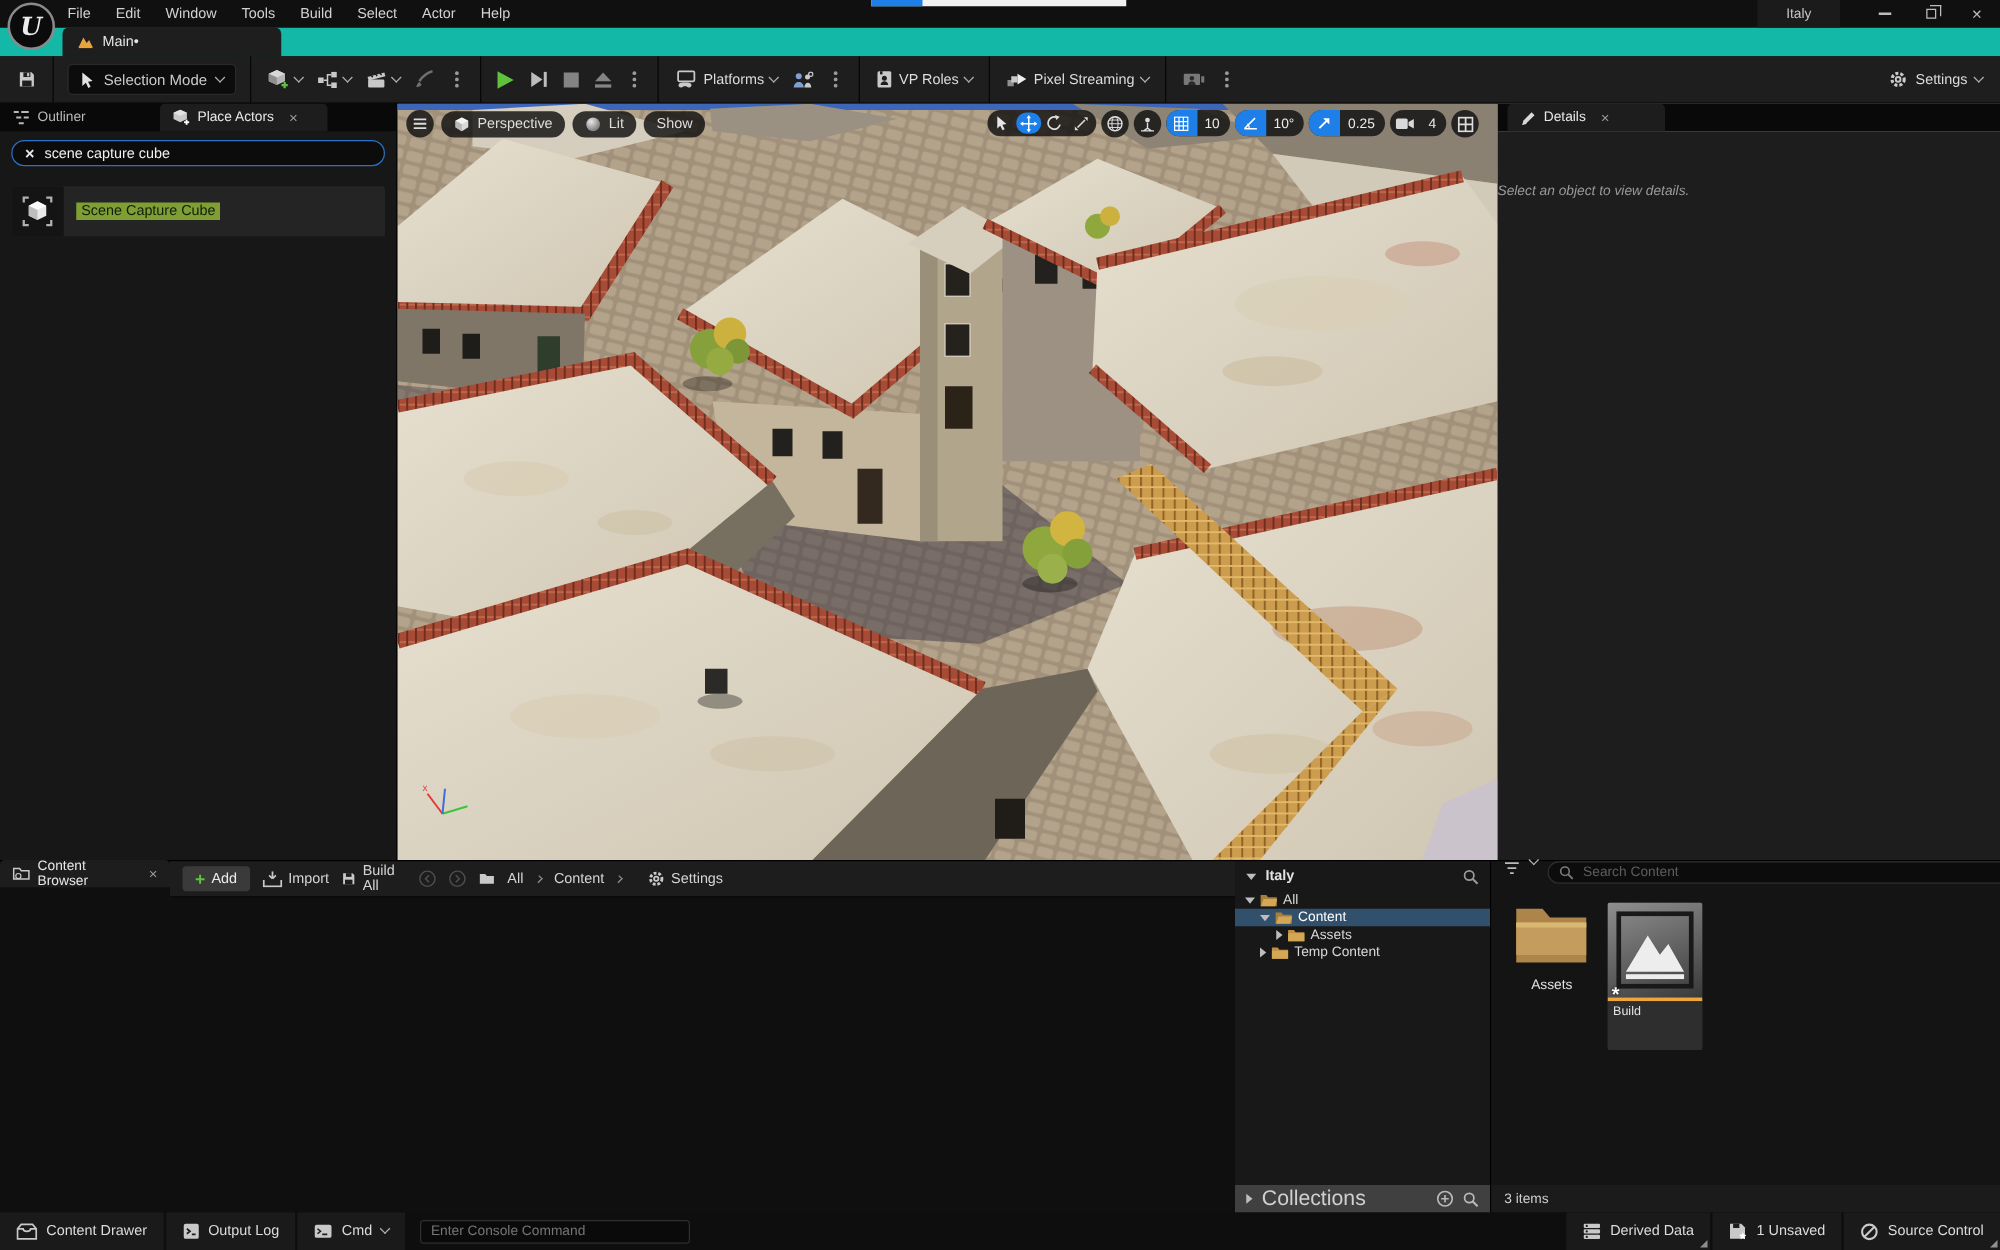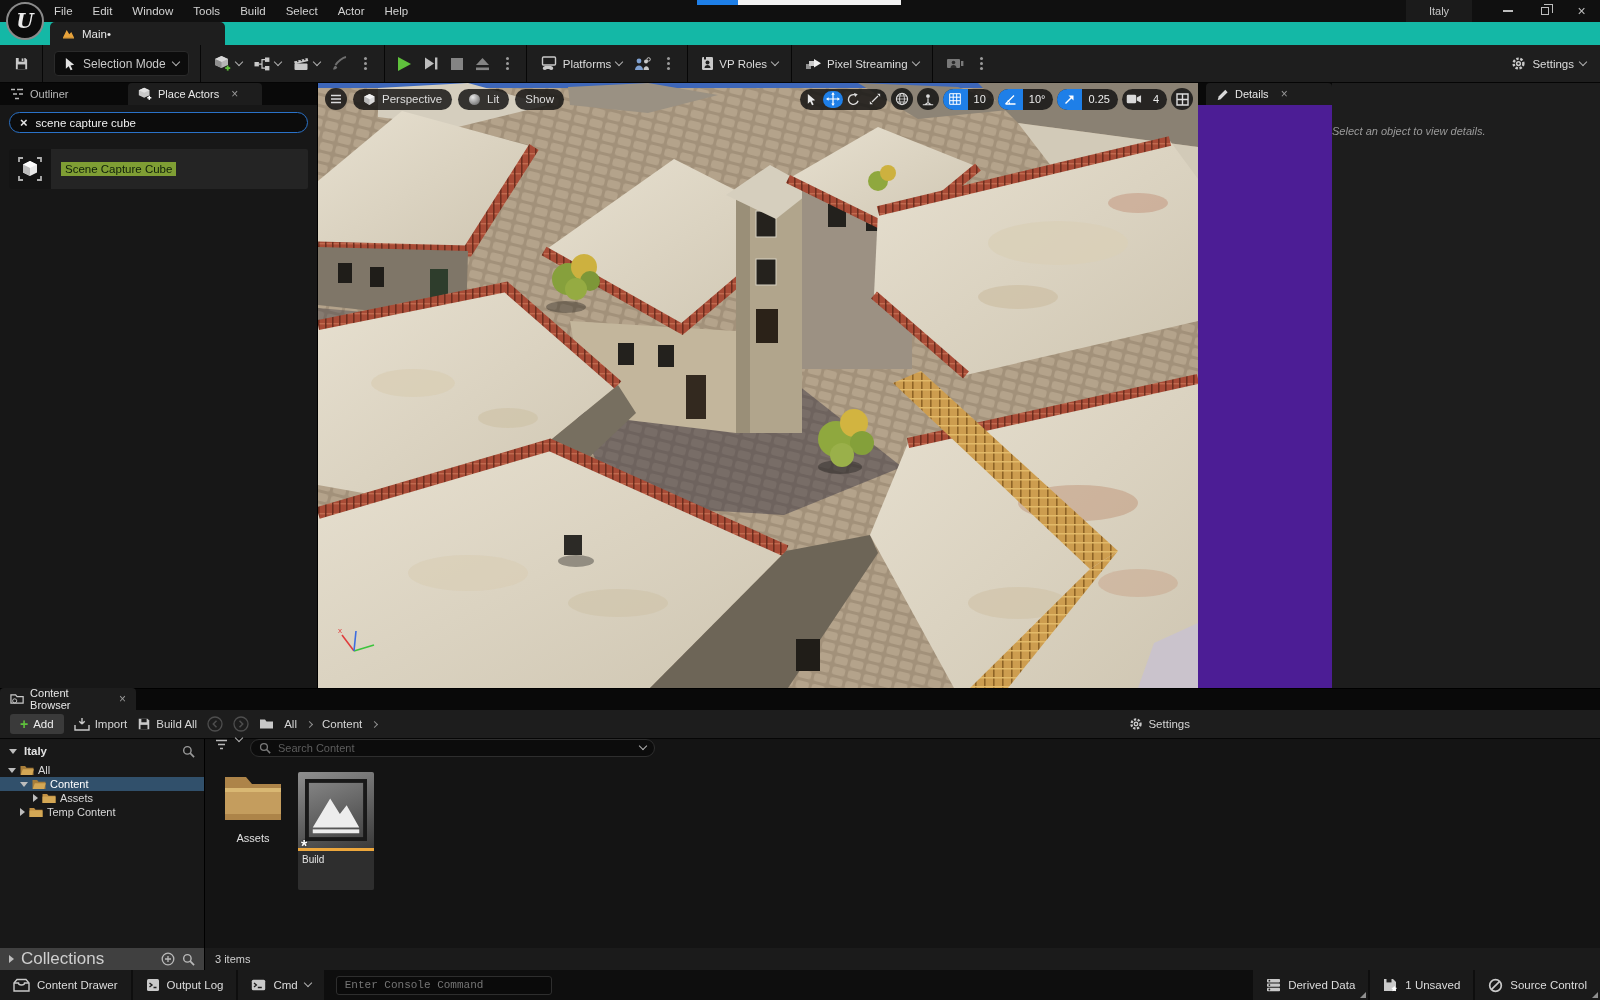--- a/index.html
+++ b/index.html
@@ -58,37 +58,37 @@
   .searchpill{height:21px;border-radius:11px;background:#0c0c0c;border:1.4px solid #2a72c8;display:flex;align-items:center;gap:8px;padding:0 10px}
   .searchpill input{background:transparent;border:none;outline:none;color:#f0f0f0;font-size:11.5px;font-family:"Liberation Sans",sans-serif;width:100%}
   .clearx{color:#e8e8e8;font-size:13px;font-weight:bold;line-height:1}
   .resultrow{margin:10px 9px 0;height:40px;background:#242424;display:flex;align-items:center;border-radius:2px;overflow:hidden}
   .resicon{width:42px;height:40px;background:#141414;display:flex;align-items:center;justify-content:center;flex:none}
   .greenlabel{margin-left:10px;background:#7f9e34;color:#10200a;padding:1px 4px;font-size:11.5px}
 
   .viewport{width:880px;position:relative;background:#9b8b74;overflow:hidden}
   .scene{position:absolute;inset:0}
   .vp-tl{position:absolute;top:5px;left:7px;display:flex;gap:6px;align-items:center}
-  .vp-tr{position:absolute;top:5px;right:5px;display:flex;gap:4px;align-items:center}
+  .vp-tr{position:absolute;top:5px;right:15px;display:flex;gap:4px;}
   .vp-pill{height:21px;border-radius:11px;background:rgba(16,16,16,.82);display:flex;align-items:center;gap:6px;padding:0 10px;color:#dedede;font-size:11.5px}
   .vp-round{width:22px;height:22px;border-radius:50%;background:rgba(16,16,16,.82);display:flex;align-items:center;justify-content:center}
   .vp-group{height:21px;border-radius:11px;background:rgba(16,16,16,.82);display:flex;align-items:center;padding:0 2px;gap:1px}
   .tool{width:20px;height:17px;border-radius:9px;display:flex;align-items:center;justify-content:center}
   .tool.active{background:#1e7fe8}
   .vp-snap{display:flex;height:21px;border-radius:11px;overflow:hidden;background:rgba(16,16,16,.82);align-items:stretch}
   .vp-snap .sic{width:25px;background:#1e7fe8;display:flex;align-items:center;justify-content:center}
   .vp-snap .sic.plain{background:transparent}
   .vp-snap .sval{padding:0 8px 0 6px;font-size:11px;color:#ececec;display:flex;align-items:center}
 
-  .details{flex:1;background:#4c1d95;display:flex;flex-direction:row}
+  .details{flex:1;background:#5eead4;display:flex;flex-direction:column}
   .details-body{flex:1;background:#1d1d1d;display:flex;justify-content:flex-start;padding-top:42px}
   .emptymsg{font-style:italic;color:#9a9a9a;font-size:11px}
 
   
-  .cb{height:282px;display:flex;flex-direction:column;flex:none;border-top:1px solid #000}
+  .cb{height:282px;display:flex;flex:none;border-top:1px solid #000}
   .cb-toolbar{height:29px;background:#1d1d1d;border-bottom:1px solid #060606;display:flex;align-items:center;padding:0 10px;gap:10px}
   .addbtn{height:20px;background:#3a3a3a;border-radius:3px;display:flex;align-items:center;gap:5px;padding:0 10px;color:#ececec;font-size:11.5px}
   .plusg{color:#5fc23c;font-weight:bold;font-size:14px;line-height:1}
   .cb-act{display:flex;align-items:center;gap:5px;color:#d5d5d5;font-size:11.5px}
   .crumb{color:#d5d5d5;font-size:11.5px}
   .cb-body{flex:1;display:flex;min-height:0}
   .sources{width:205px;background:#181818;border-right:1px solid #000;display:flex;flex-direction:column}
   .srchead{height:24px;display:flex;align-items:center;gap:7px;padding:0 9px;color:#e2e2e2;font-size:11.5px;font-weight:bold}
   .tree{font-size:11px;color:#d8d8d8}
   .trow{height:14px;display:flex;align-items:center;gap:4px;padding-left:8px}
@@ -111,21 +111,21 @@
   .meta{flex:1;background:#2e2e2e;padding:3px 4px;font-size:10px;color:#e4e4e4}
   .star{position:absolute;left:3px;top:66px;color:#fff;font-size:16px;font-weight:bold;text-shadow:0 0 2px #000}
   .cbfoot{height:22px;background:#1b1b1b;display:flex;align-items:center;padding:0 10px;font-size:11px;color:#cfcfcf}
 
   
   .statusbar{height:30px;background:#0e0e0e;display:flex;align-items:stretch;gap:2px;flex:none;margin-top:auto}
   .seg{background:#1a1a1a;display:flex;align-items:center;gap:7px;padding:0 13px;font-size:11.5px;color:#dcdcdc;position:relative}
   .grip{position:absolute;right:2px;bottom:2px;width:0;height:0;border-left:6px solid transparent;border-bottom:6px solid #8f8f8f}
   .console{width:216px;height:19px;background:#0a0a0a;border:1px solid #2e2e2e;border-radius:3px;display:flex;align-items:center;padding:0 8px;margin-left:10px}
   .console input{background:transparent;border:none;outline:none;width:100%;color:#6e6e6e;
-                 font-family:Liberation Mono, monospace;font-size:11px}
+                 font-family:Liberation Sans, sans-serif;font-size:11px}
 </style>
 </head>
 <body>
 
 <div id="app">
 
   <div class="titlebar">
     <div class="logo">U</div>
     <div class="menu">
       <span>File</span>

